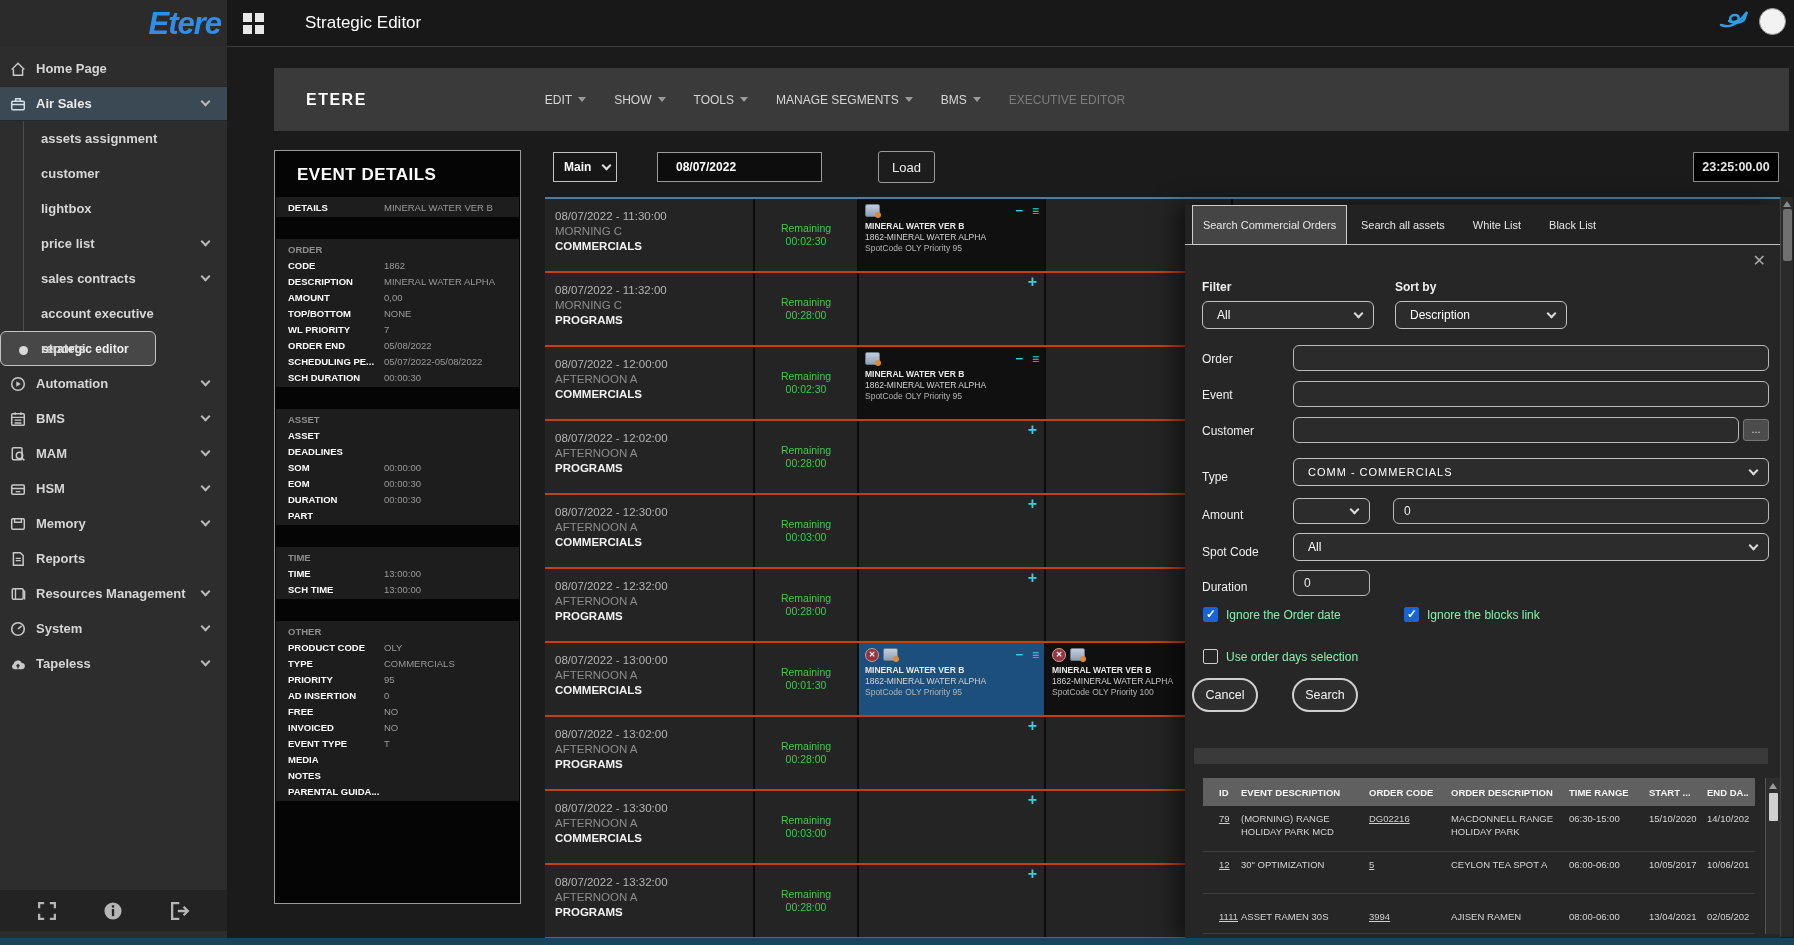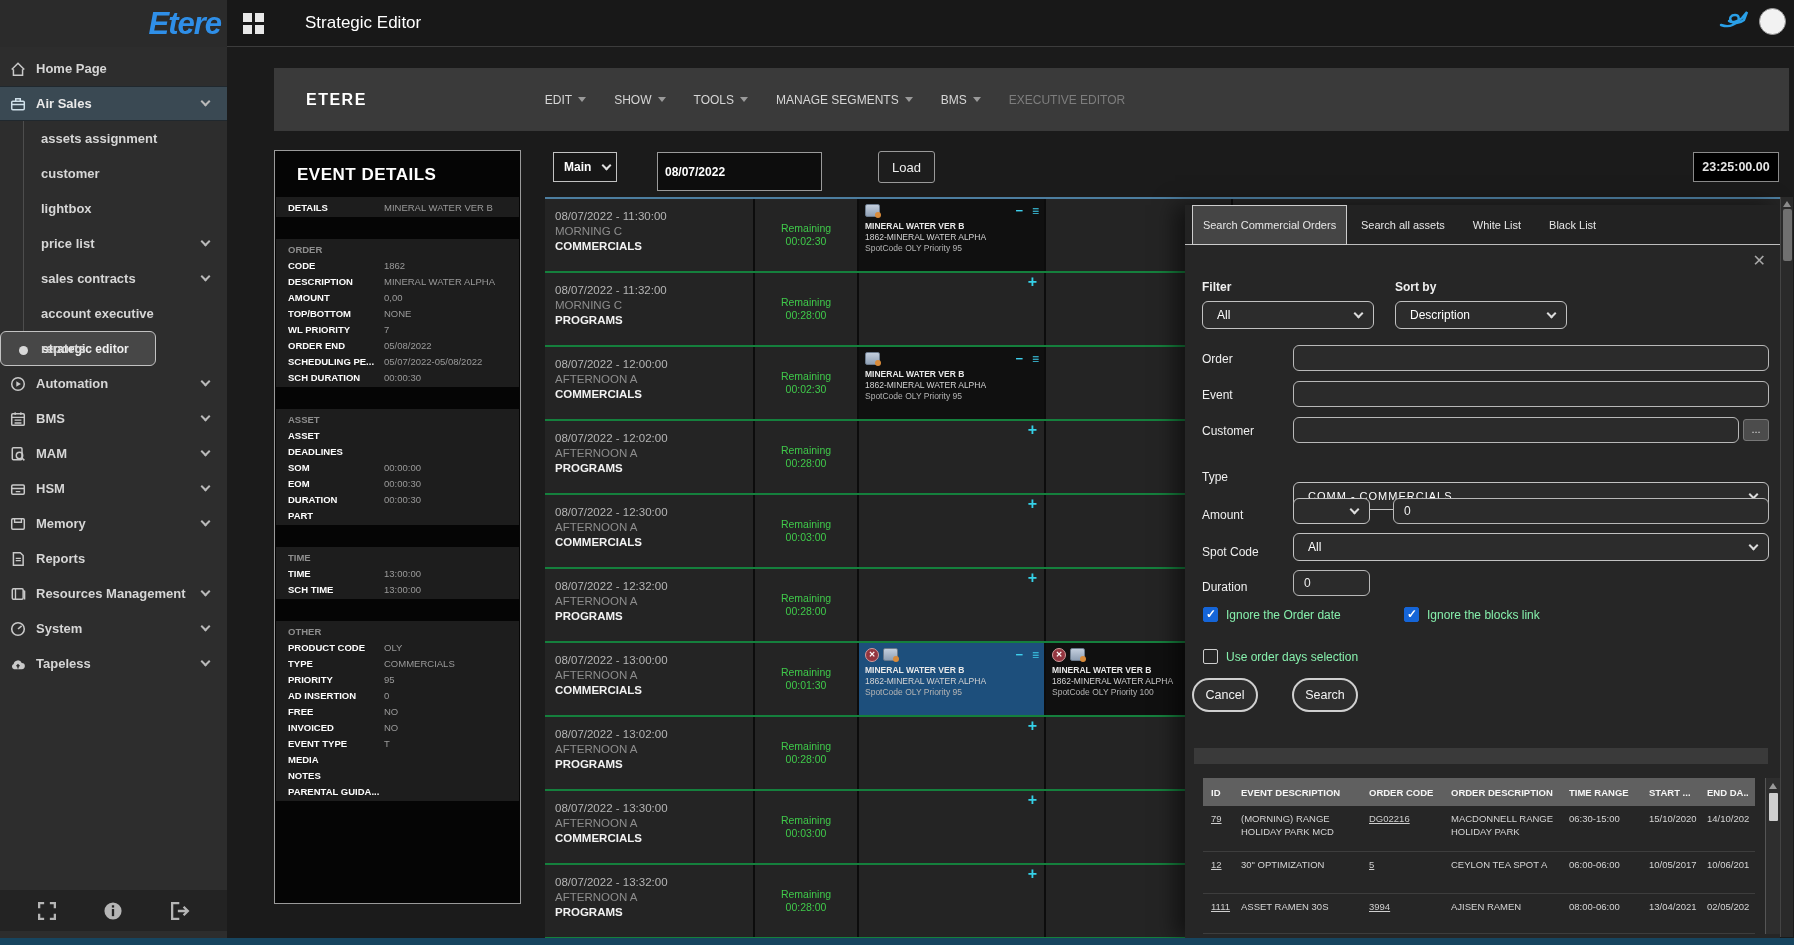--- a/index.html
+++ b/index.html
@@ -51,22 +51,22 @@
   .mitem { display:flex; align-items:center; margin-right:28px; font-size:12px; color:#d6d6d6; cursor:pointer; white-space:nowrap; }
   .mitem .mcaret { width:0; height:0; border-left:4px solid transparent; border-right:4px solid transparent;
                    border-top:5px solid #9a9a9a; margin-left:6px; }
   .mitem.disabled { color:#7d7d7d; cursor:default; }
 
   
   .selbox { position:absolute; background:#161616; border:1px solid #c2c2c2; color:#fff; display:flex;
             align-items:center; cursor:pointer; }
   #channel-select { left:326px; top:105px; width:64px; height:30px; padding-left:10px; font-size:12px; font-weight:bold; }
   #channel-select .chev { margin-left:12px; border-color:#e0e0e0; }
-  #date-input { position:absolute; left:430px; top:105px; width:165px; height:39px; background:#0d0d0d;
-                border:1px solid #9a9a9a; color:#fff; font-size:12px; font-weight:bold; padding-left:7px;
+  #date-input { position:absolute; left:430px; top:105px; width:165px; height:30px; background:#0d0d0d;
+                border:1px solid #9a9a9a; color:#fff; font-size:12px; font-weight:bold; padding-left:18px;
                 display:flex; align-items:center; }
   #load-btn { position:absolute; left:651px; top:104px; width:57px; height:32px; background:#1d1d1d;
               border:1px solid #9a9a9a; border-radius:3px; color:#eee; font-size:13px; cursor:pointer;
               font-family:"Liberation Sans",sans-serif; }
   #clock { position:absolute; left:1466px; top:105px; width:86px; height:30px; background:#000;
            border:1px solid #8a8a8a; color:#e5e5e5; font-size:12.5px; font-weight:bold;
            display:flex; align-items:center; justify-content:center; }
 
   
   #event-details { position:absolute; left:47px; top:103px; width:247px; height:754px; background:#050505;
@@ -77,21 +77,21 @@
   .dblock:first-child { margin-top:0; }
   .drow { display:flex; height:16px; align-items:center; padding-left:12px; }
   .drow .dl { width:96px; flex:0 0 96px; font-size:9.5px; font-weight:bold; color:#fdfdfd;
               white-space:nowrap; overflow:hidden; }
   .drow .dv { font-size:9.5px; color:#9a9a9a; white-space:nowrap; overflow:hidden; }
   .drow.head .dl { color:#8f8f8f; font-weight:bold; }
 
   
   #grid { position:absolute; left:318px; top:150px; width:1235px; height:740px; background:#242424;
           border-top:2px solid #4d7ea0; z-index:1; }
-  .grow { display:flex; height:74px; border-bottom:2px solid #15803d; }
+  .grow { display:flex; height:74px; border-bottom:2px solid #c2410c; }
   .gcell { border-right:2px solid #0c0c0c; position:relative; }
   .gcell.time { width:210px; padding:10px 0 0 10px; line-height:15px; }
   .gcell.time .t1 { font-size:11.5px; color:#b5b5b5; }
   .gcell.time .t2 { font-size:11.5px; color:#8d8d8d; }
   .gcell.time .t3 { font-size:11.5px; color:#f2f2f2; font-weight:bold; }
   .gcell.rem { width:104px; display:flex; flex-direction:column; align-items:center; justify-content:center;
                line-height:13px; }
   .gcell.rem div { font-size:10.5px; color:#3fc94a; }
   .gcell.slot { width:187px; cursor:pointer; }
   .gcell.fill { flex:1; border-right:none; }
@@ -149,21 +149,21 @@
           border:2px solid #cfcfcf; color:#f2f2f2; font-size:12.5px; cursor:pointer;
           font-family:"Liberation Sans",sans-serif; }
   #results-strip { position:absolute; left:9px; top:543px; width:574px; height:16px; background:#3a3a3a; }
 
   
   #results-table { position:absolute; left:18px; top:573px; width:552px; }
   .thead { display:flex; background:#606060; height:28px; align-items:center; }
   .thead .tc { font-size:9.5px; font-weight:bold; color:#f5f5f5; white-space:nowrap; overflow:hidden; }
   .trow { display:flex; border-bottom:1px solid #3d3d3d; align-items:flex-start; padding-top:6px; }
   .trow .tc { font-size:9.5px; color:#d5d5d5; line-height:13px; white-space:normal; overflow:hidden; padding-right:6px; }
-  .tc.c0 { width:38px; padding-left:8px; flex:0 0 38px;}
+  .tc.c0 { width:38px; padding-left:16px; flex:0 0 38px;}
   .tc.c1 { width:128px; flex:0 0 128px;}
   .tc.c2 { width:82px; flex:0 0 82px;}
   .tc.c3 { width:118px; flex:0 0 118px;}
   .tc.c4 { width:80px; flex:0 0 80px;}
   .tc.c5 { width:58px; flex:0 0 58px;}
   .tc.c6 { flex:1; white-space:nowrap; }
   .tlink { color:#cfcfcf; text-decoration:underline; cursor:pointer; }
   #tscroll { position:absolute; right:0; top:0; width:15px; height:156px; background:#2e2e2e; border-left:1px solid #555; }
   #tscroll .arr { width:0; height:0; border-left:4px solid transparent; border-right:4px solid transparent;
                   border-bottom:6px solid #999; margin:5px auto 4px auto; }
@@ -743,21 +743,21 @@
         <span></span>
       </div>
 
       <span class="plabel" style="left:17px; top:219px;">Customer</span>
       <div class="inp" style="left:108px; top:212px; width:446px; height:26px;">
         <span></span>
       </div>
       <div id="dots-btn">...</div>
 
       <span class="plabel" style="left:17px; top:265px;">Type</span>
-      <div class="sel" style="left:108px; top:253px; width:476px; height:28px; font-size:11px; letter-spacing:1px;margin-top:24px;">
+      <div class="sel" style="left:108px; top:253px; width:476px; height:28px; font-size:11px; letter-spacing:1px;">
         <span>COMM - COMMERCIALS</span>
           <span class="chev"></span>
       </div>
 
       <span class="plabel" style="left:17px; top:303px;">Amount</span>
       <div class="sel" style="left:108px; top:293px; width:77px; height:26px;">
         <span></span>
           <span class="chev"></span>
       </div>
       <div class="inp" style="left:208px; top:293px; width:376px; height:26px;">
@@ -816,21 +816,21 @@
           </div>
           <div class="trow" style="height: 42px;">
             <span class="tc c0"><span class="tlink">12</span></span>
             <span class="tc c1">30" OPTIMIZATION</span>
             <span class="tc c2"><span class="tlink">5</span></span>
             <span class="tc c3">CEYLON TEA SPOT A</span>
             <span class="tc c4">06:00-06:00</span>
             <span class="tc c5">10/05/2017</span>
             <span class="tc c6">10/06/201</span>
           </div>
-          <div class="trow" style="height: 40px;">
+          <div class="trow" style="height: 40px; align-items: center;">
             <span class="tc c0"><span class="tlink">1111</span></span>
             <span class="tc c1">ASSET RAMEN 30S</span>
             <span class="tc c2"><span class="tlink">3994</span></span>
             <span class="tc c3">AJISEN RAMEN</span>
             <span class="tc c4">08:00-06:00</span>
             <span class="tc c5">13/04/2021</span>
             <span class="tc c6">02/05/202</span>
           </div>
         </div>
       <div id="tscroll" style="top:573px;">

